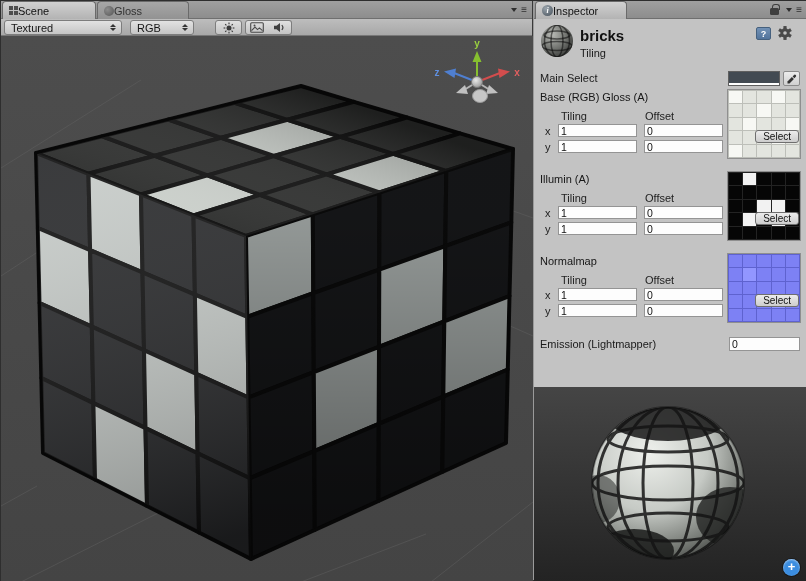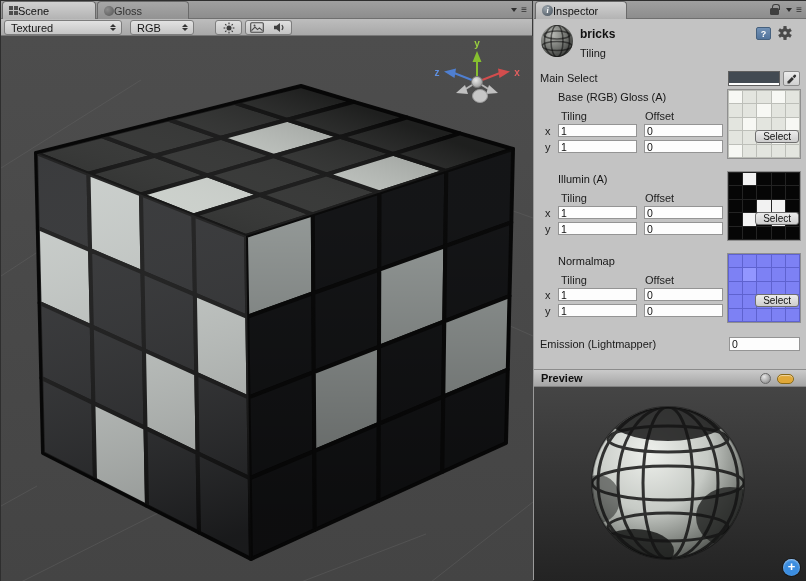--- a/index.html
+++ b/index.html
@@ -37,32 +37,32 @@
   .searchbox input::placeholder{color:#6e6e6e;opacity:1;}
   .tri-down.small{border-left-width:2.5px;border-right-width:2.5px;border-top-width:3px;}
   .viewport{position:absolute;top:35px;left:0;width:532px;height:546px;background:linear-gradient(#4d4d4d,#444);overflow:hidden;}
   .gizmo{position:absolute;right:6px;top:2px;}
   .gz-lbl{font-size:10px;font-weight:bold;text-anchor:middle;font-family:"Liberation Sans",sans-serif;}
 
   
   .inspector{position:absolute;left:533px;top:0;width:273px;height:581px;background:#c3c3c3;}
   .mat-header{position:absolute;top:18px;left:0;right:0;height:46px;}
   .mat-sphere{position:absolute;left:6px;top:5px;}
-  .mat-name{position:absolute;left:46px;top:8px;font-size:12px;font-weight:bold;color:#101010;}
+  .mat-name{position:absolute;left:46px;top:8px;font-size:15px;font-weight:bold;color:#101010;}
   .shader-label{position:absolute;left:46px;top:28px;font-size:11px;color:#1a1a1a;}
   .shader-dd{left:92px;top:26px;width:170px;}
   .help-icon{position:absolute;left:222px;top:8px;width:15px;height:13px;border-radius:2px;background:linear-gradient(#7291b5,#52749c);color:#fff;font-size:9px;font-weight:bold;display:flex;align-items:center;justify-content:center;border:1px solid #45607e;}
   .gear{position:absolute;left:243px;top:6px;}
   .lbl{position:absolute;left:6px;font-size:11px;color:#1a1a1a;}
   .main-color{position:absolute;top:70px;left:0;right:0;height:16px;}
   .swatch{position:absolute;left:194px;top:0;width:52px;height:15px;border:1px solid #5f5f5f;}
   .swatch::after{content:"";position:absolute;left:0;right:0;bottom:0;height:2.5px;background:#fff;}
   .eyedrop-btn{position:absolute;left:249px;top:0;width:17px;height:15px;background:linear-gradient(#ececec,#d0d0d0);border:1px solid #8b8b8b;border-radius:2px;display:flex;align-items:center;justify-content:center;}
   .tex-section{position:absolute;left:0;right:0;height:82px;}
-  .sec-label{position:absolute;left:24px;top:2px;font-size:11px;color:#161616;}
+  .sec-label{position:absolute;left:6px;top:2px;font-size:11px;color:#161616;}
   .hd{position:absolute;top:21px;font-size:11px;color:#222;}
   .hd.t{left:27px;} .hd.o{left:111px;}
   .ax{position:absolute;left:11px;font-size:11px;color:#222;}
   .ax.x{top:36px;} .ax.y{top:52px;}
   .fld{position:absolute;border:1px solid #949494;background:#fdfdfd;font-size:10.5px;font-family:inherit;padding:0 2px;color:#111;height:13px;}
   .fld.tx{left:24px;top:35px;width:79px;} .fld.ox{left:110px;top:35px;width:79px;}
   .fld.ty{left:24px;top:51px;width:79px;} .fld.oy{left:110px;top:51px;width:79px;}
   .thumb{position:absolute;left:193px;top:0;width:74px;height:70px;border:1px solid #8f8f8f;padding:1px;}
   .select-btn{position:absolute;right:1px;bottom:15px;z-index:2;height:13px;padding:0 7px;font-size:10px;font-family:inherit;color:#111;background:linear-gradient(#ececec,#cdcdcd);border:1px solid #6f6f6f;border-radius:3px;line-height:11px;}
   .emission-row{position:absolute;top:336px;left:0;right:0;height:16px;}
@@ -436,25 +436,20 @@
           <div style="background: rgb(125, 129, 244);"></div>
           <div style="background: rgb(125, 129, 244);"></div>
         </div>
     </div>
 
     <div class="emission-row">
       <span class="lbl" style="top:1px;">Emission (Lightmapper)</span>
       <input class="fld" style="left: 195px; top: 0px; width: 71px; height: 14px;" value="0">
     </div>
 
-    <div class="preview-header">
-      <span class="preview-title">Preview</span>
-      <div class="pv-sphere-btn"></div>
-      <div class="pv-light-btn" style="background: rgb(224, 168, 56);"></div>
-    </div>
 
     <div class="preview-body">
       <svg width="273" height="195" viewBox="0 0 273 195">
         <defs>
           <radialGradient id="pv-grad" cx="0.38" cy="0.3" r="0.85">
             <stop offset="0" stop-color="#eef0ec"></stop>
             <stop offset="0.45" stop-color="#c6cac5"></stop>
             <stop offset="0.78" stop-color="#6f736e"></stop>
             <stop offset="1" stop-color="#262726"></stop>
           </radialGradient>

